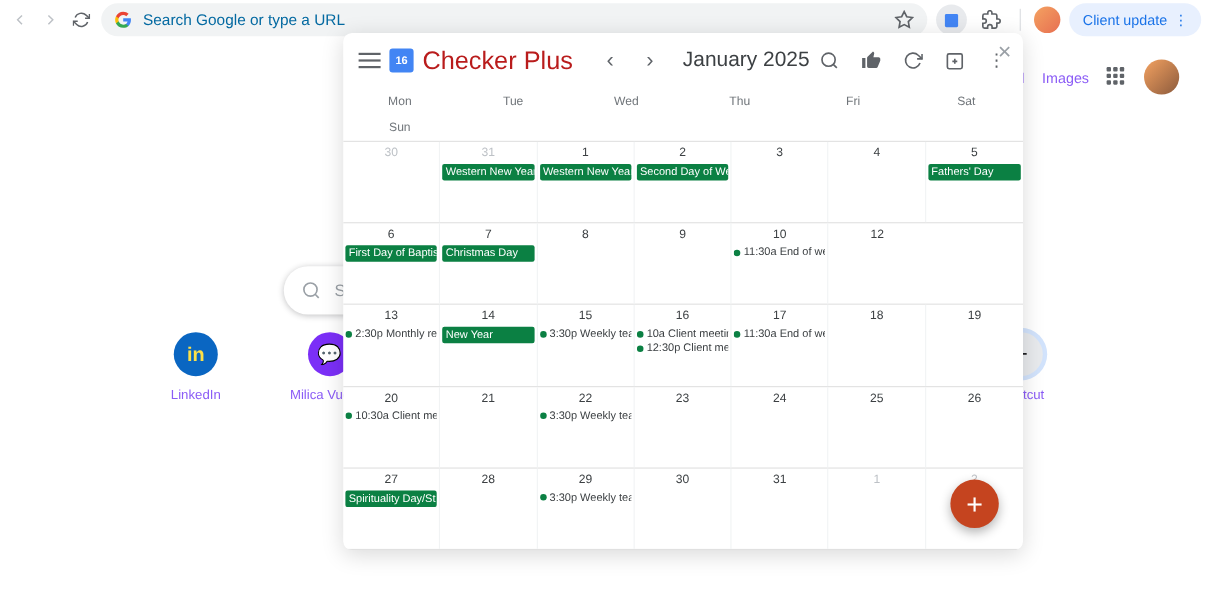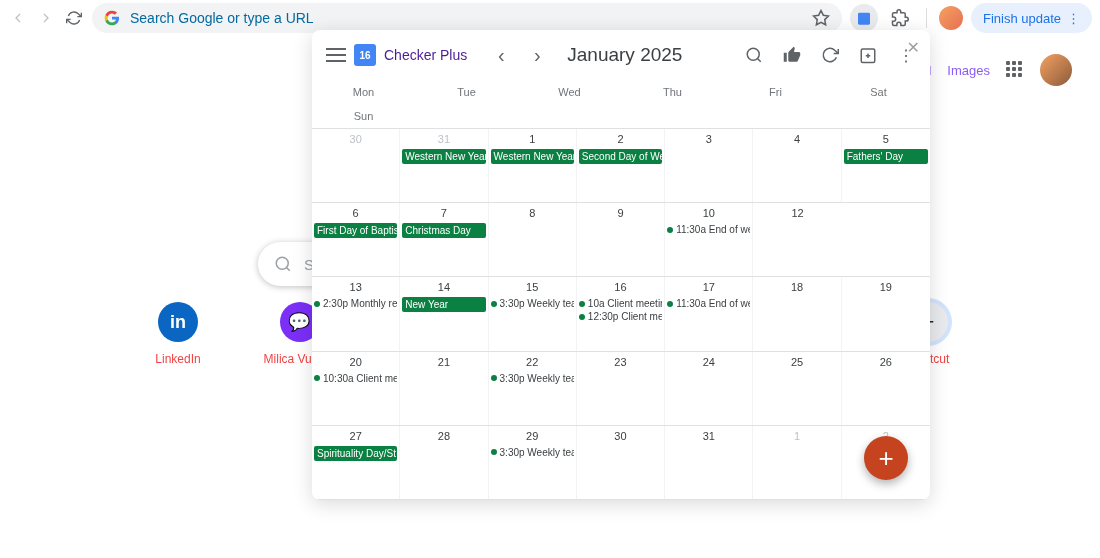--- a/index.html
+++ b/index.html
@@ -31,32 +31,32 @@
 
 
 .search-partial { position: absolute; left: 258px; top: 242px; width: 60px; height: 44px; border-radius: 22px 0 0 22px; background: #fff; box-shadow: 0 1px 6px rgba(32,33,36,.28); display: flex; align-items: center; padding-left: 16px; gap: 12px; overflow: hidden; }
 .search-partial svg { color: #9aa0a6; width: 18px; height: 18px; flex-shrink: 0; }
 .search-partial span { color: #9aa0a6; font-size: 15px; }
 
 
 .shortcuts { position: absolute; left: 138px; top: 302px; display: flex; gap: 42px; }
 .shortcut { width: 80px; display: flex; flex-direction: column; align-items: center; gap: 10px; }
 .shortcut-icon { width: 40px; height: 40px; border-radius: 50%; background: #f1f3f4; display: flex; align-items: center; justify-content: center; font-size: 18px; }
-.shortcut-label { font-size: 12px; color: #ef4444; text-align: center; white-space: nowrap; overflow: hidden; text-overflow: ellipsis; width: 80px; }
+.shortcut-label { font-size: 12px; color: #8b5cf6; text-align: center; white-space: nowrap; overflow: hidden; text-overflow: ellipsis; width: 80px; }
 .add-shortcut { position: absolute; right: 132px; top: 302px; width: 80px; display: flex; flex-direction: column; align-items: center; gap: 10px; }
 .add-icon { width: 40px; height: 40px; border-radius: 50%; background: #e8eaed; display: flex; align-items: center; justify-content: center; font-size: 22px; color: #202124; box-shadow: 0 0 0 4px #d2e3fc; }
 
 
 .popup { position: absolute; left: 312px; top: 30px; width: 618px; height: 470px; background: #fff; border-radius: 8px; box-shadow: 0 4px 20px rgba(0,0,0,.15); display: flex; flex-direction: column; overflow: hidden; }
 .close-x { position: absolute; right: 10px; top: 8px; color: #9aa0a6; font-size: 16px; cursor: pointer; z-index: 10; }
 .cal-header { height: 50px; display: flex; align-items: center; padding: 0 14px; gap: 8px; }
 .menu-icon { width: 20px; height: 14px; display: flex; flex-direction: column; justify-content: space-between; color: #5f6368; }
 .menu-icon span { height: 2px; background: #5f6368; }
 .cal-logo { width: 22px; height: 22px; background: #4285f4; border-radius: 3px; color: #fff; font-size: 10px; font-weight: bold; display: flex; align-items: center; justify-content: center; position: relative; }
-.app-title { font-size: 14px; color: #4c1d95; margin-right: 12px; }
+.app-title { font-size: 23px; color: #b91c1c; margin-right: 12px; }
 .chev { width: 28px; height: 28px; display: flex; align-items: center; justify-content: center; color: #5f6368; font-size: 20px; }
 .month-title { font-size: 19px; color: #3c4043; margin-left: 8px; }
 .cal-header-right { margin-left: auto; display: flex; align-items: center; gap: 18px; color: #5f6368; }
 .hdr-icon { width: 20px; height: 20px; display: flex; align-items: center; justify-content: center; }
 
 
 .day-headers { display: grid; grid-template-columns: repeat(6, 1fr); border-bottom: 1px solid #e0e0e0; }
 .day-header { text-align: center; font-size: 11px; color: #70757a; padding: 6px 0; }
 .weeks { flex: 1; display: grid; grid-template-rows: repeat(5, 1fr); }
 .week { display: grid; grid-template-columns: repeat(7, 1fr); border-bottom: 1px solid #e0e0e0; }
@@ -108,21 +108,21 @@
       </svg>
     </div>
   <div class="ext-btn">
       <svg class="puzzle" viewBox="0 0 24 24" fill="none" stroke="currentColor" stroke-width="2">
         <path d="M20.5 11H19V7c0-1.1-.9-2-2-2h-4V3.5C13 2.12 11.88 1 10.5 1S8 2.12 8 3.5V5H4c-1.1 0-2 .9-2 2v3.8h1.5c1.5 0 2.7 1.2 2.7 2.7S5 16.2 3.5 16.2H2V20c0 1.1.9 2 2 2h3.8v-1.5c0-1.5 1.2-2.7 2.7-2.7s2.7 1.2 2.7 2.7V22H17c1.1 0 2-.9 2-2v-4h1.5c1.38 0 2.5-1.12 2.5-2.5S21.88 11 20.5 11z"></path>
       </svg>
     </div>
   <div class="sep"></div>
   <div class="avatar-sm"></div>
   <div class="update-btn">
-    <span>Finish update</span>
+    <span>Client update</span>
     <span class="more-v">⋮</span>
   </div>
 </div>
 
 <div class="g-header">
   <a>Gmail</a>
   <a>Images</a>
   <div class="apps-grid">
       <span></span>
       <span></span>
@@ -140,21 +140,21 @@
 <div class="search-partial">
   <svg viewBox="0 0 24 24" fill="none" stroke="currentColor" stroke-width="2">
       <circle cx="11" cy="11" r="8"></circle>
       <line x1="21" y1="21" x2="16.65" y2="16.65"></line>
     </svg>
   <span>Se</span>
 </div>
 
 <div class="shortcuts" id="shortcuts">
     <div class="shortcut">
-      <div class="shortcut-icon" style="background:#0a66c2;color:#ffffff;font-weight:bold;">in</div>
+      <div class="shortcut-icon" style="background:#0a66c2;color:#fde047;font-weight:bold;">in</div>
       <div class="shortcut-label">LinkedIn</div>
     </div>
     <div class="shortcut">
       <div class="shortcut-icon" style="background:#7b2ff7;color:#fff;font-weight:bold;">💬</div>
       <div class="shortcut-label">Milica Vucic...</div>
     </div>
     <div class="shortcut">
       <div class="shortcut-icon" style="background:#f1f3f4;color:#fff;font-weight:bold;"></div>
       <div class="shortcut-label">Pu</div>
     </div>

